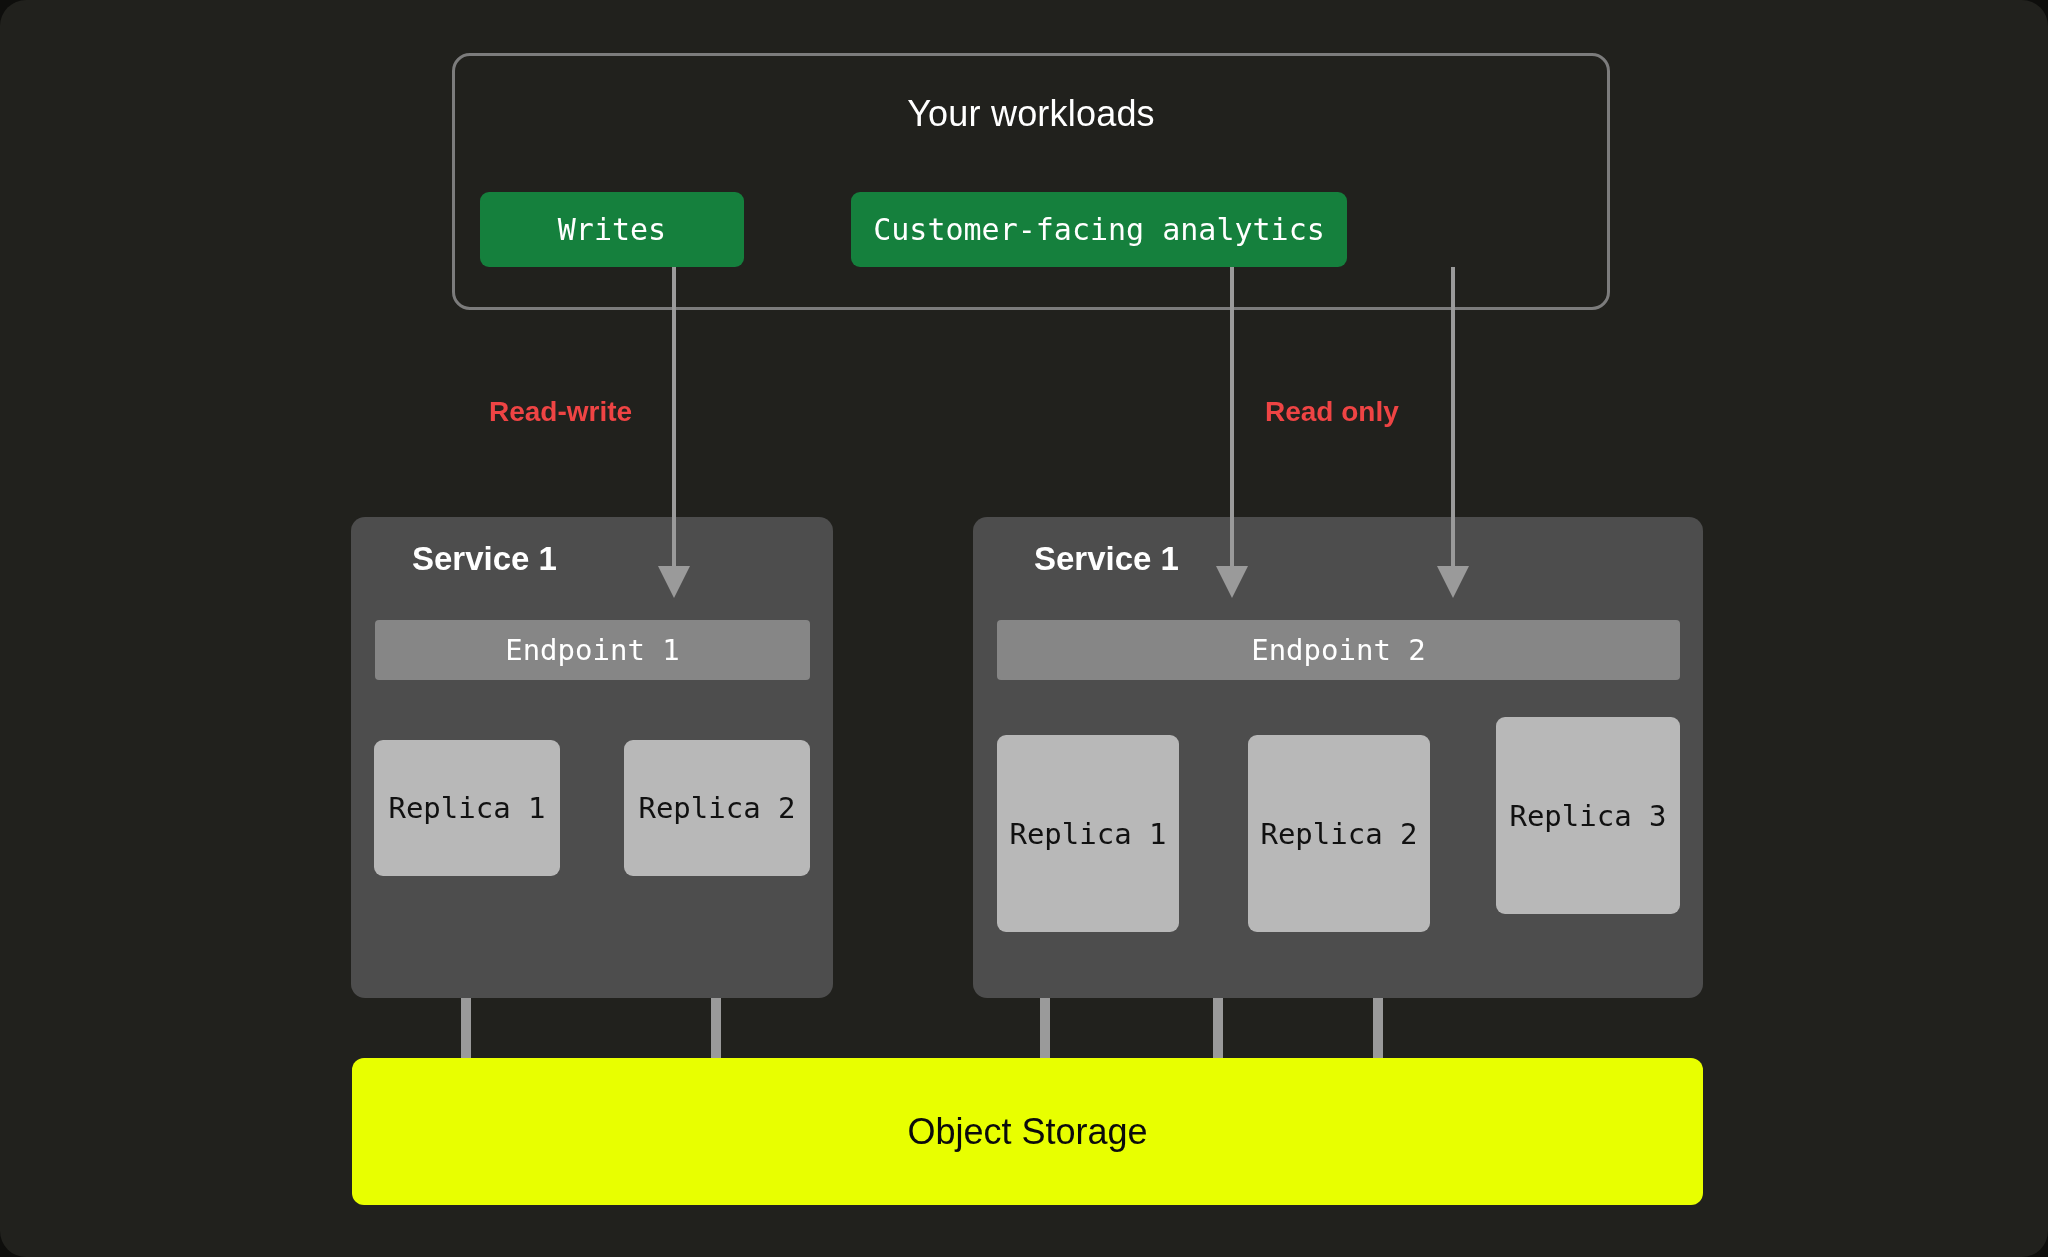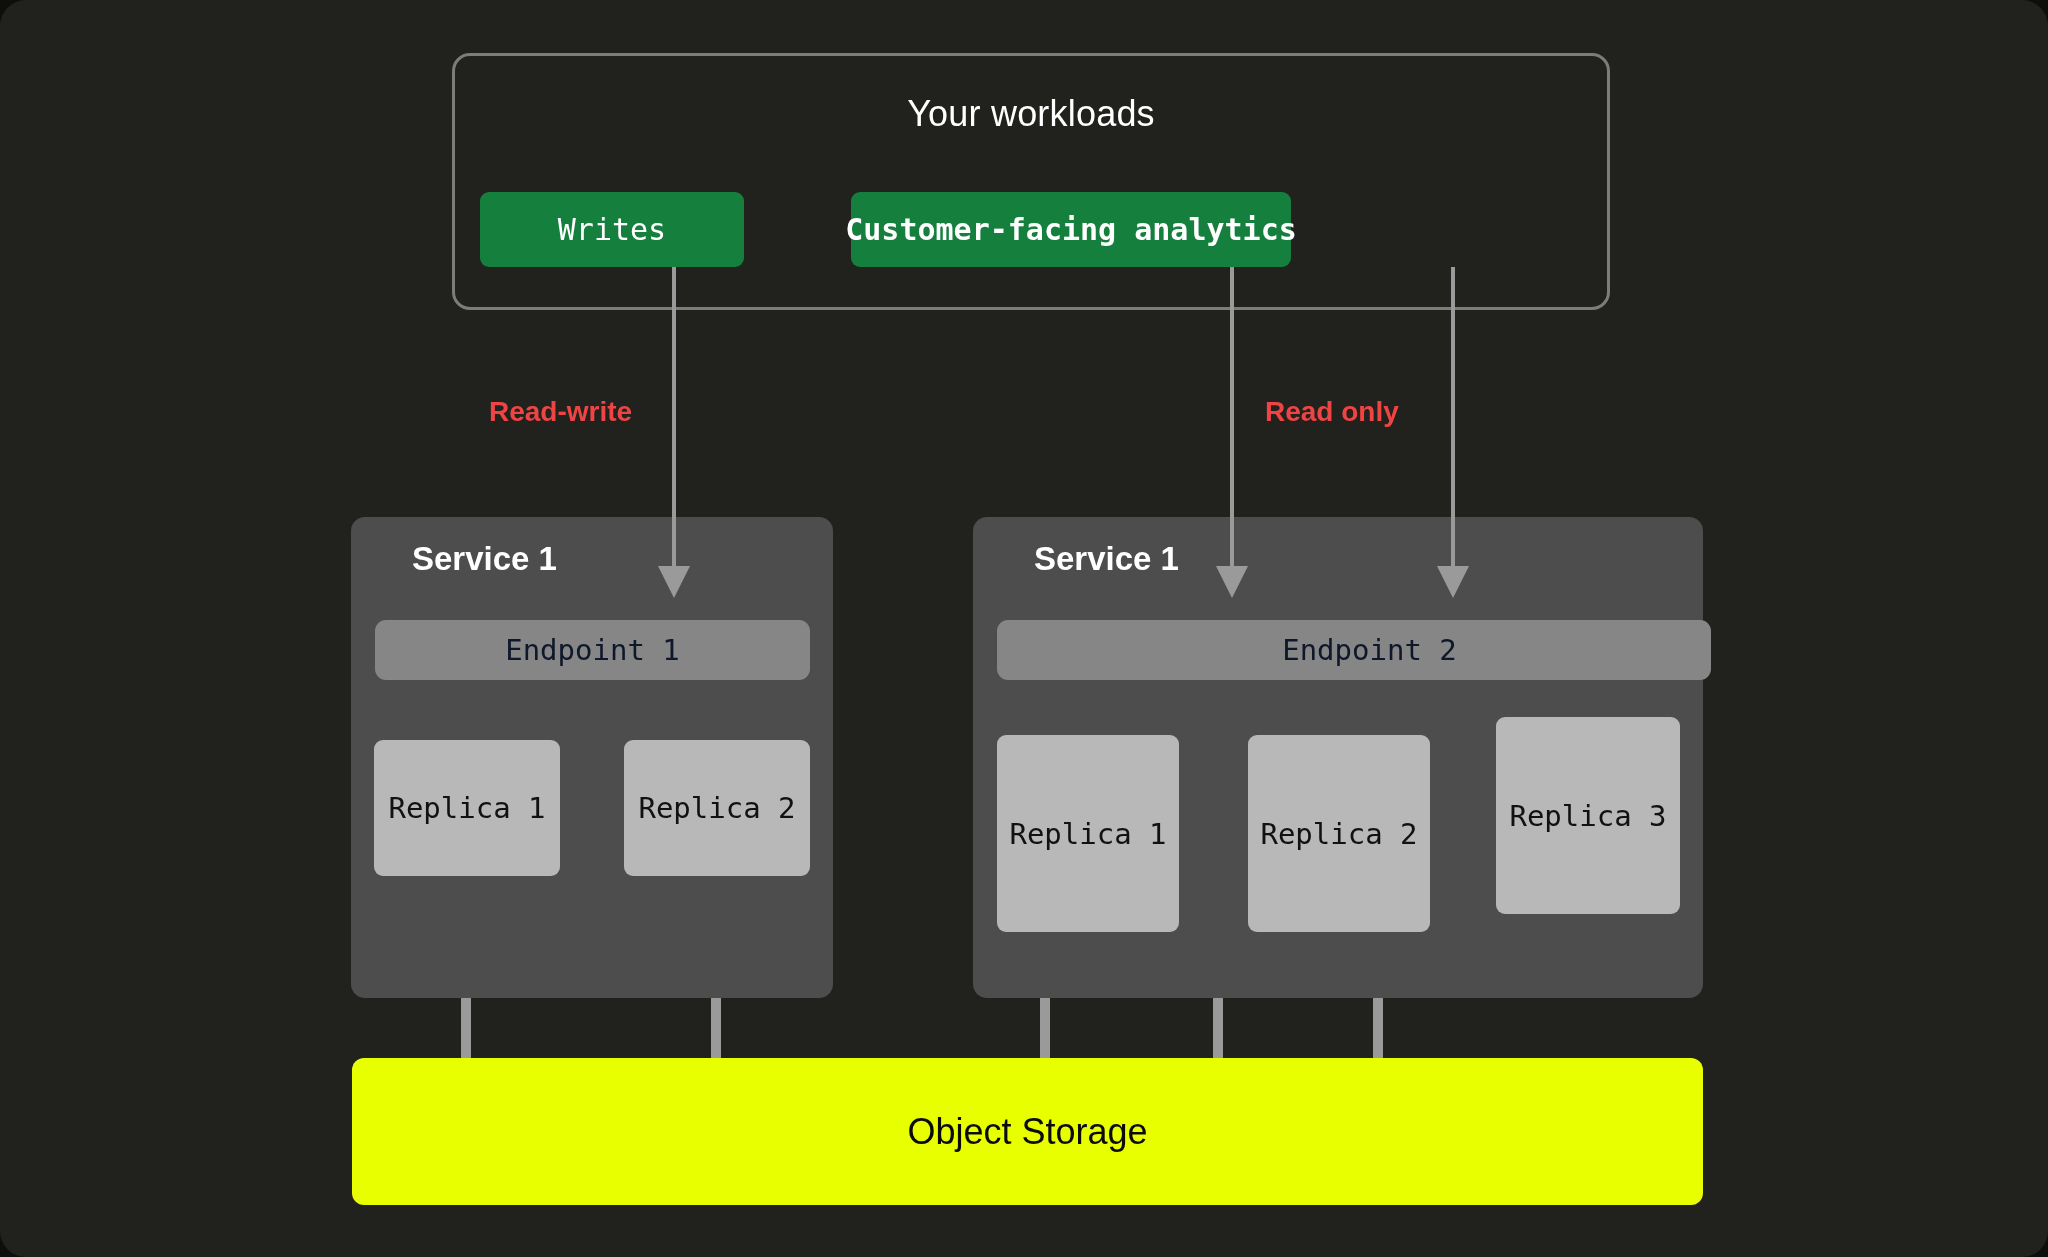--- a/index.html
+++ b/index.html
@@ -18,38 +18,38 @@
     border:3px solid #7c7c7c;border-radius:18px;box-sizing:border-box;z-index:4;}
   #workloads-title{position:absolute;left:452px;top:93px;width:1158px;
     text-align:center;color:#ffffff;font-size:36px;font-weight:normal;
     letter-spacing:.2px;z-index:5;}
 
   .wl-btn{position:absolute;top:192px;height:75px;background:#15803d;
     border-radius:9px;display:flex;align-items:center;justify-content:center;
     color:#ffffff;font-family:"DejaVu Sans Mono","Liberation Mono",monospace;
     font-size:30px;z-index:5;white-space:nowrap;}
   #wl-writes{left:480px;width:264px;}
-  #wl-analytics{left:851px;width:440px;font-weight:bold;}
+  #wl-analytics{left:851px;width:496px;}
   #wl-adhoc{left:1321px;width:264px;}
 
   
   .service{position:absolute;top:517px;height:481px;background:#4d4d4d;
     border-radius:14px;z-index:3;}
   #service-1{left:351px;width:482px;}
   #service-2{left:973px;width:730px;}
   .service-title{position:absolute;left:27px;top:23px;color:#ffffff;
     font-size:33px;font-weight:bold;z-index:5;margin-left:34px;}
 
   
-  .endpoint{position:absolute;height:60px;background:#868686;border-radius:11px;
-    display:flex;align-items:center;justify-content:center;color:#0f172a;
+  .endpoint{position:absolute;height:60px;background:#868686;border-radius:4px;
+    display:flex;align-items:center;justify-content:center;color:#ffffff;
     font-family:"DejaVu Sans Mono","Liberation Mono",monospace;font-size:29px;
     z-index:5;}
   #endpoint-1{left:375px;top:620px;width:435px;}
-  #endpoint-2{left:997px;top:620px;width:683px;padding-left:31px;}
+  #endpoint-2{left:997px;top:620px;width:683px;}
 
   
   .replica{position:absolute;background:#b8b8b8;border-radius:9px;
     display:flex;align-items:center;justify-content:center;color:#111111;
     font-family:"DejaVu Sans Mono","Liberation Mono",monospace;font-size:29px;
     z-index:5;white-space:nowrap;}
   #s1-replica-1{left:374px;top:740px;width:186px;height:136px;}
   #s1-replica-2{left:624px;top:740px;width:186px;height:136px;}
   #s2-replica-1{left:997px;top:735px;width:182px;height:197px;}
   #s2-replica-2{left:1248px;top:735px;width:182px;height:197px;}

